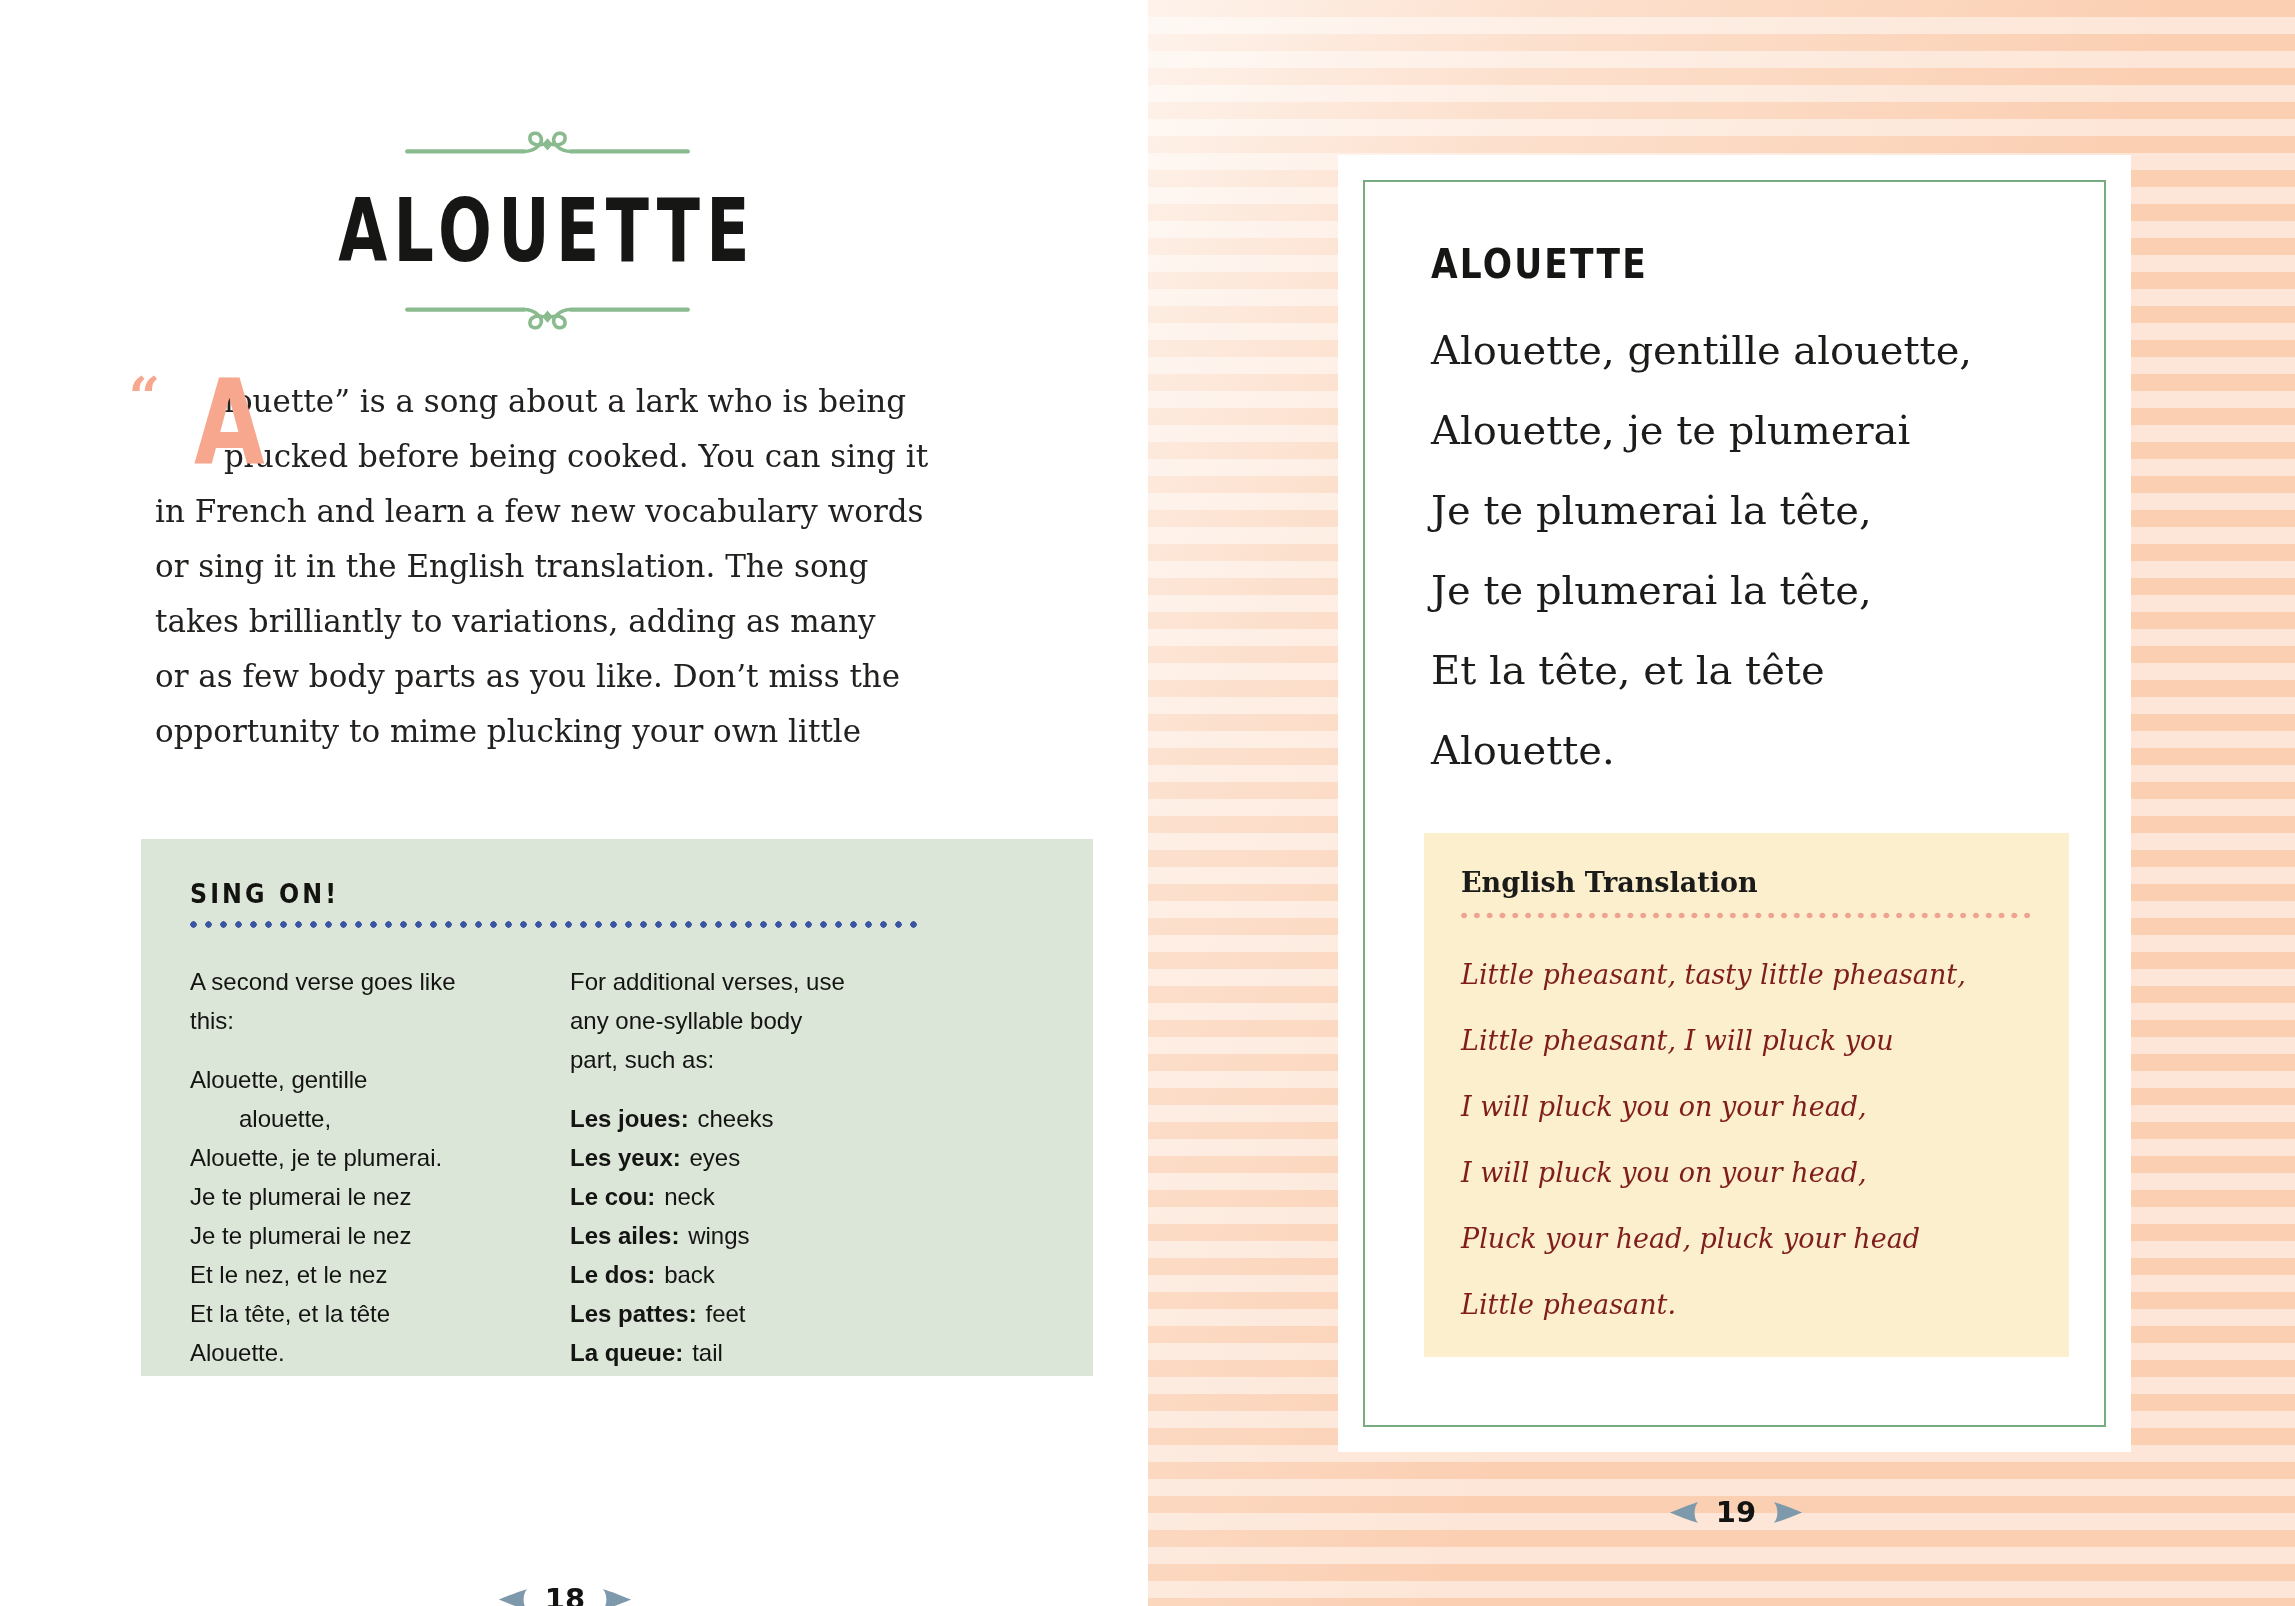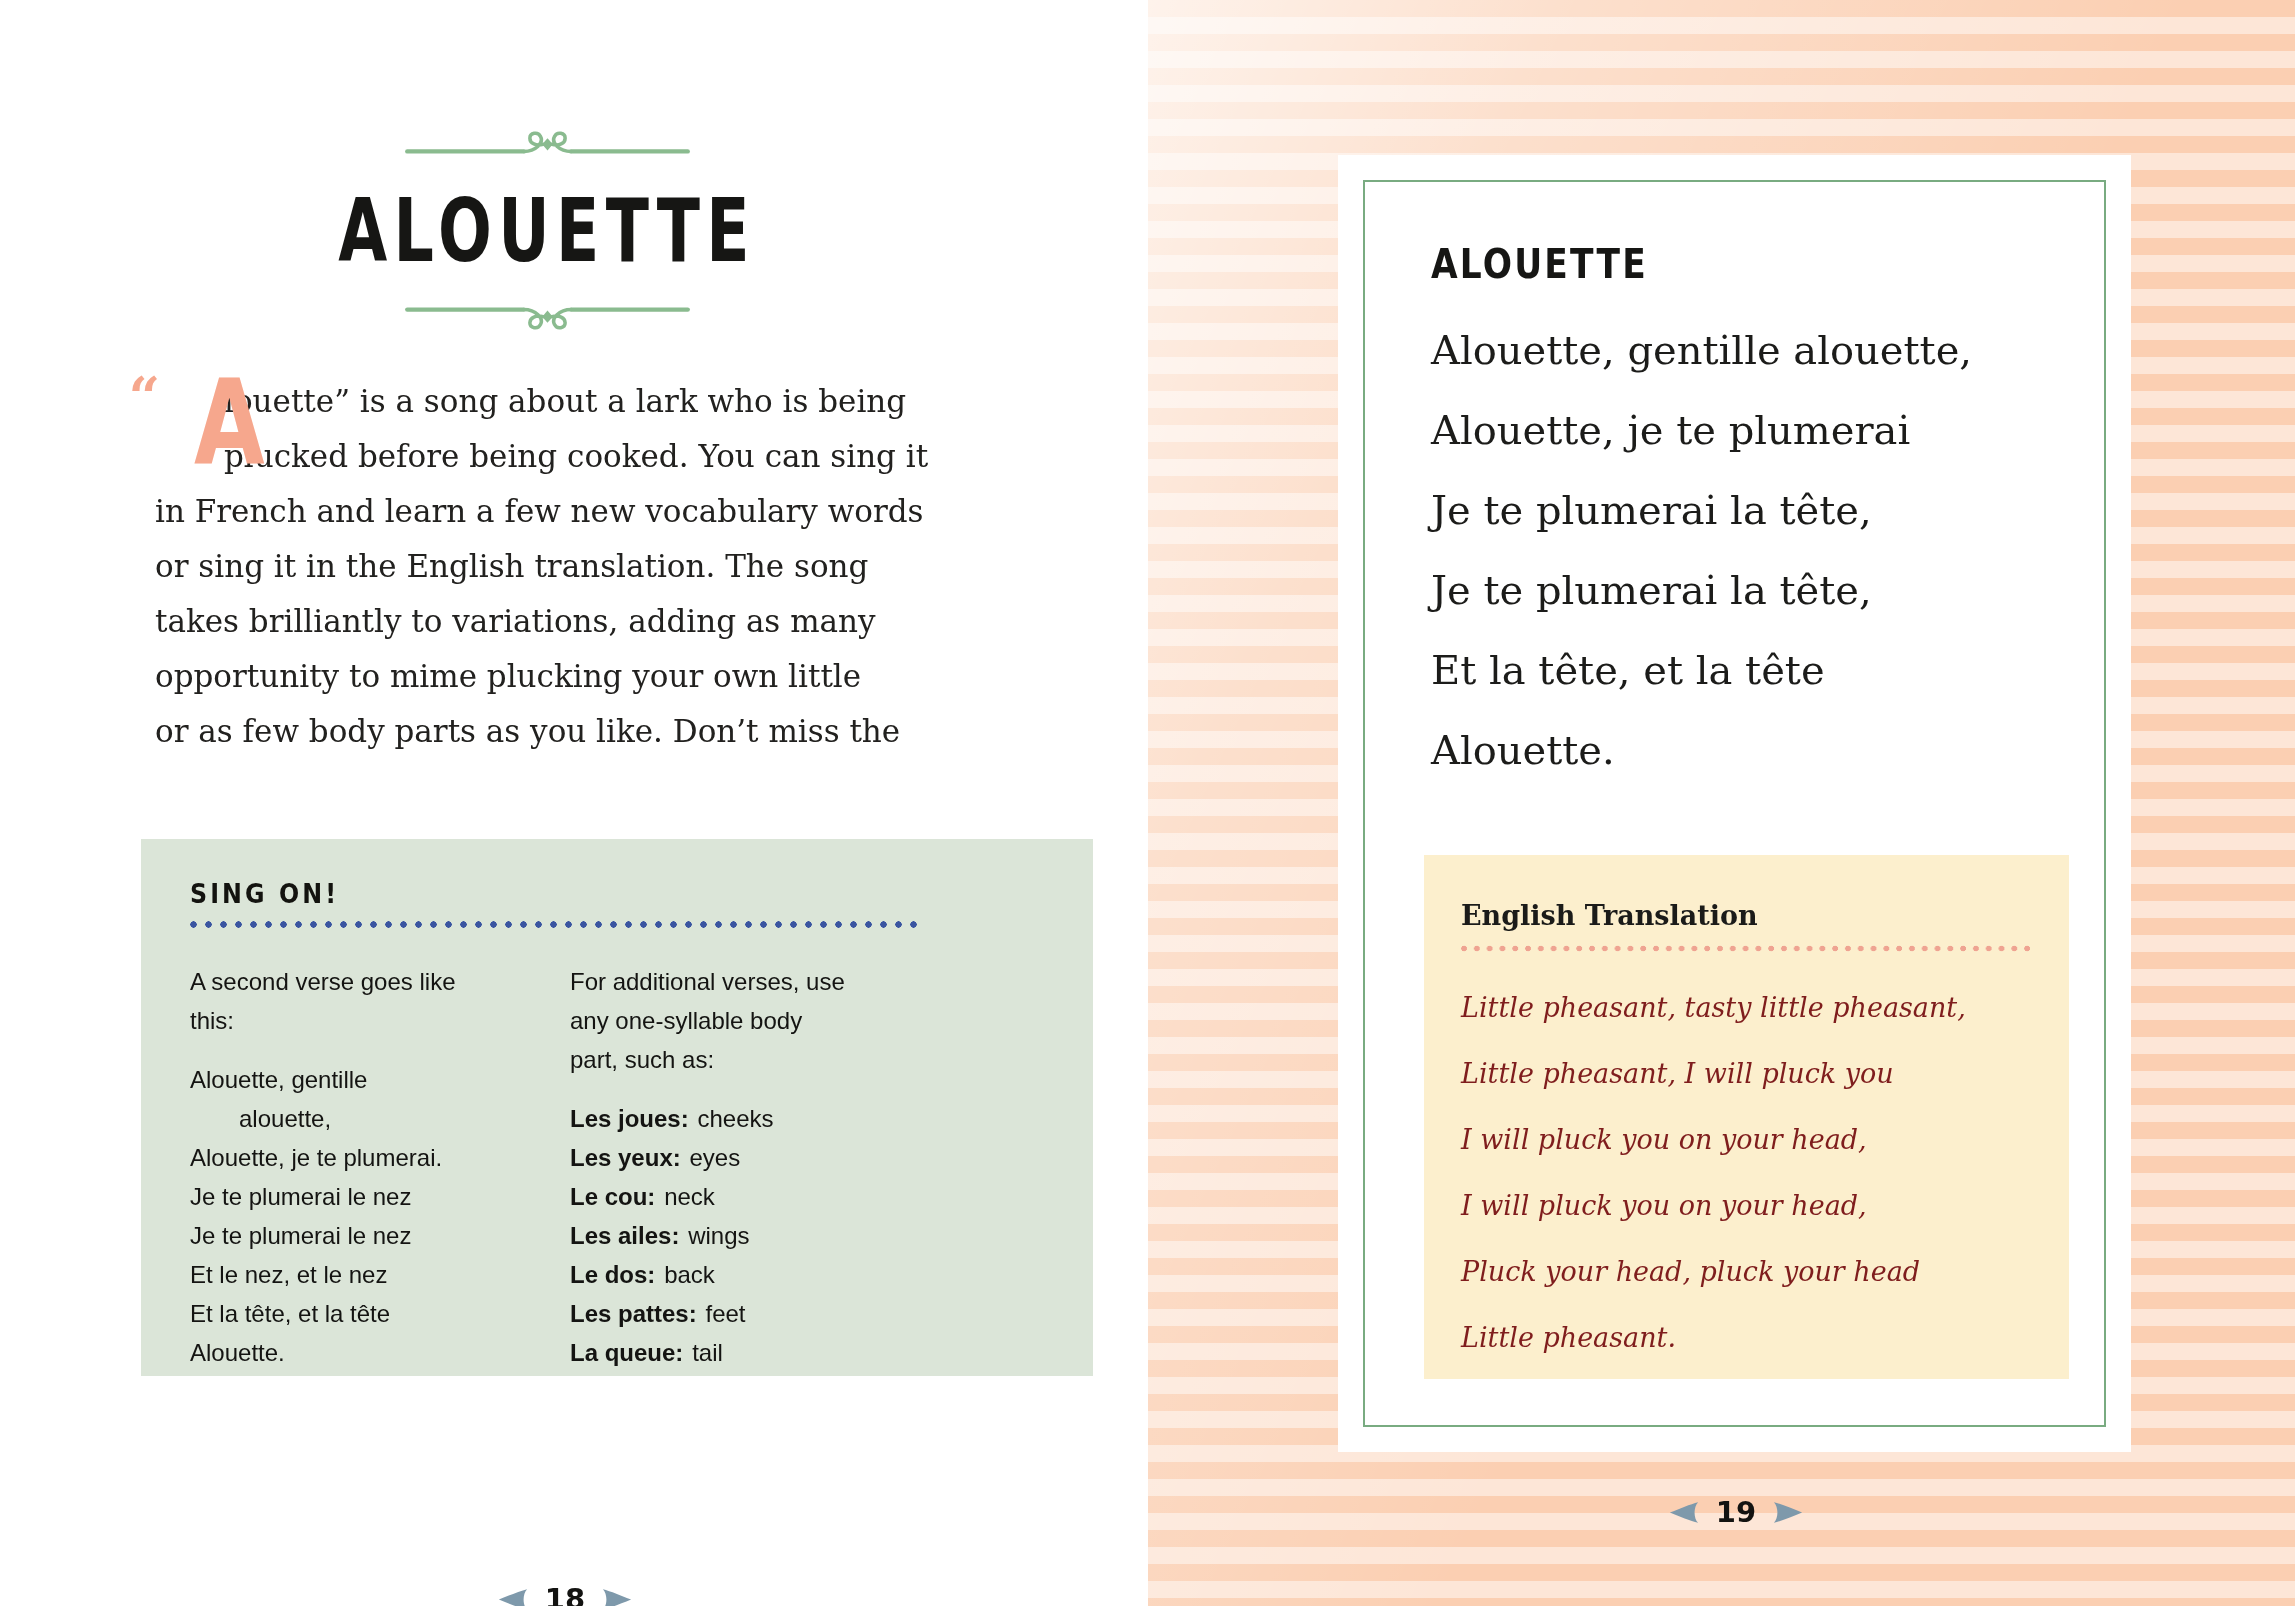--- a/index.html
+++ b/index.html
@@ -71,21 +71,21 @@
   .card-border { position:absolute; left:25px; top:25px; right:25px; bottom:25px;
                  border:2.6px solid #79ab81; }
   .card-head { position:absolute; left:93px; top:85px; font-family:"DejaVu Sans", sans-serif;
                font-weight:800; font-size:41px; letter-spacing:2.6px; color:#161614;
                transform:scaleX(.84); transform-origin:left; }
   .fr-lyrics { position:absolute; left:93px; top:155px; font-size:40px; line-height:80px;
                color:#1c1c1a; }
   .fr-line { display:block; white-space:nowrap; }
 
   .ybox { position:absolute; left:86px; top:678px; width:645px; height:524px;
-          background:#fcefcd; padding:45px 37px 0 37px;margin-top:22px; }
+          background:#fcefcd; padding:34px 37px 0 37px; }
   .ybox-head { font-family:"DejaVu Serif", serif; font-weight:700; font-size:27px; color:#1b1b19; }
   .dots.coral { margin-top:14px; width:572px;
     background-image:radial-gradient(circle at 3.1px 3.5px, #efa391 2.6px, rgba(0,0,0,0) 3.1px);
     background-size:12.8px 7px; }
   .en-lines { margin-top:23px; font-style:italic; font-size:27px; line-height:66px; color:#7f1d1d; }
   .en-line { display:block; white-space:nowrap; }
 </style>
 </head>
 <body>
 
@@ -118,22 +118,22 @@
     </div>
 
     <div class="intro">
       <span class="dropq">“</span>
       <span class="dropcap">A</span>
       <span class="line ind">louette” is a song about a lark who is being</span>
       <span class="line ind">plucked before being cooked. You can sing it</span>
       <span class="line">in French and learn a few new vocabulary words</span>
       <span class="line">or sing it in the English translation. The song</span>
       <span class="line">takes brilliantly to variations, adding as many</span>
+      <span class="line">or as few body parts as you like. Don’t miss the</span>
       <span class="line">opportunity to mime plucking your own little</span>
-      <span class="line">or as few body parts as you like. Don’t miss the</span>
     </div>
 
     <div class="singon">
       <div class="singon-head">SING ON!</div>
       <div class="dots blue"></div>
       <div class="cols">
         <div class="col-a">
           <span class="col-intro-line">A second verse goes like</span>
           <span class="col-intro-line">this:</span>
           <div class="gap"></div>

